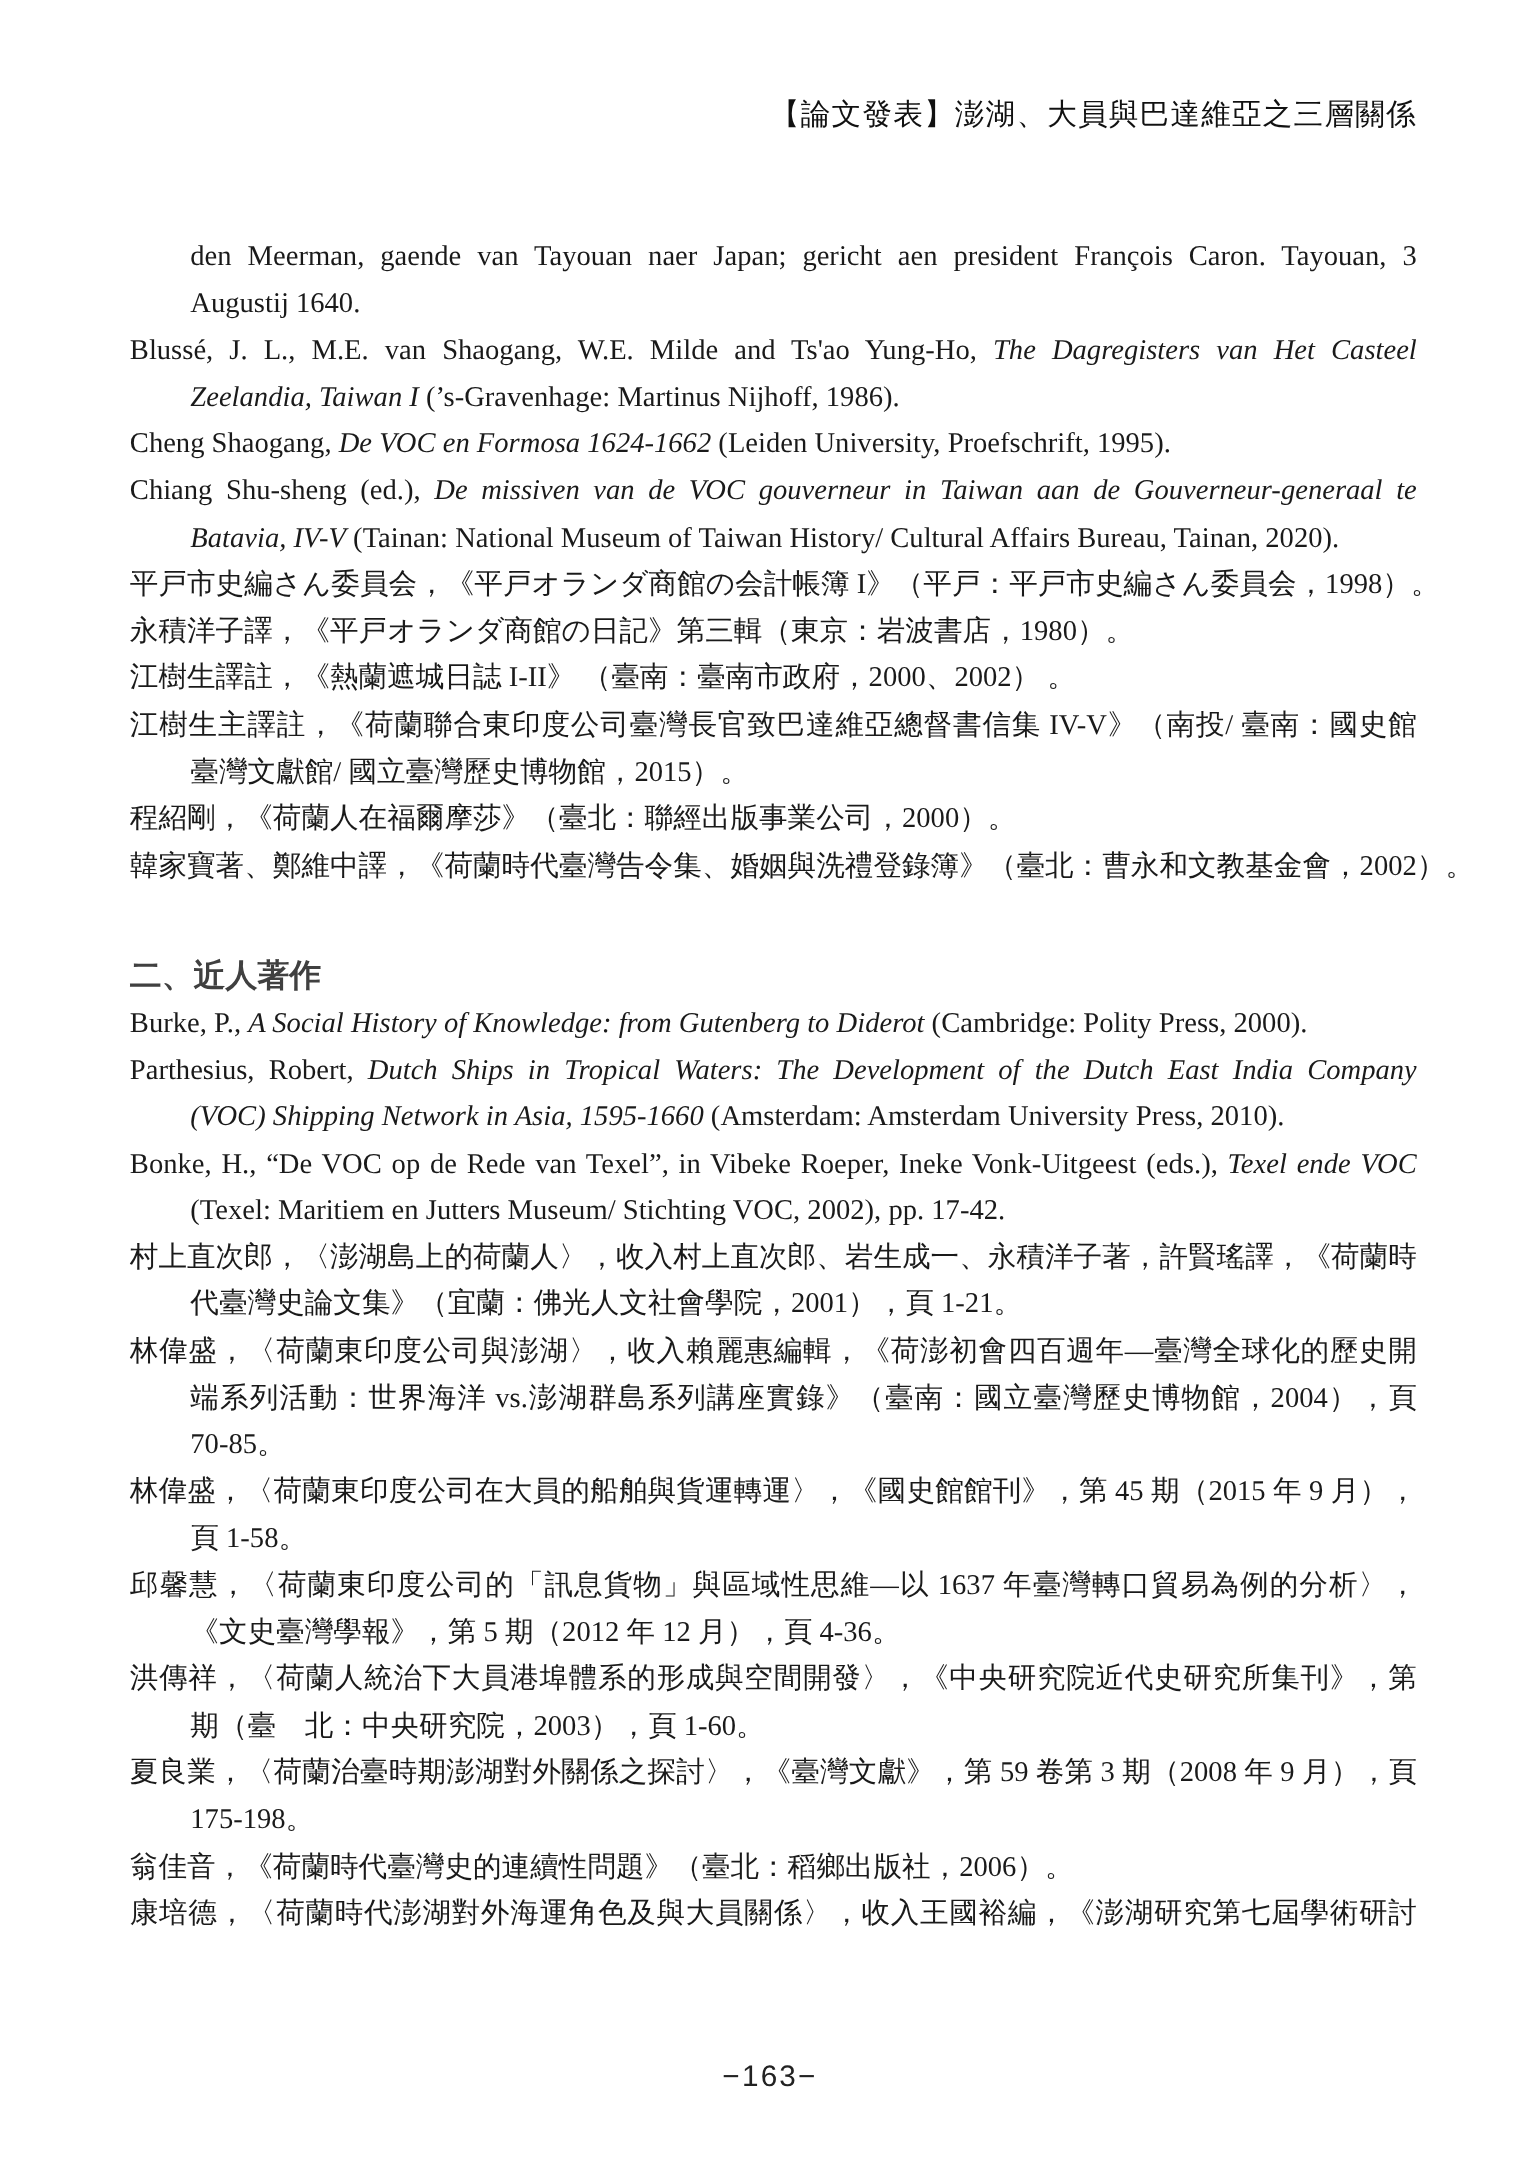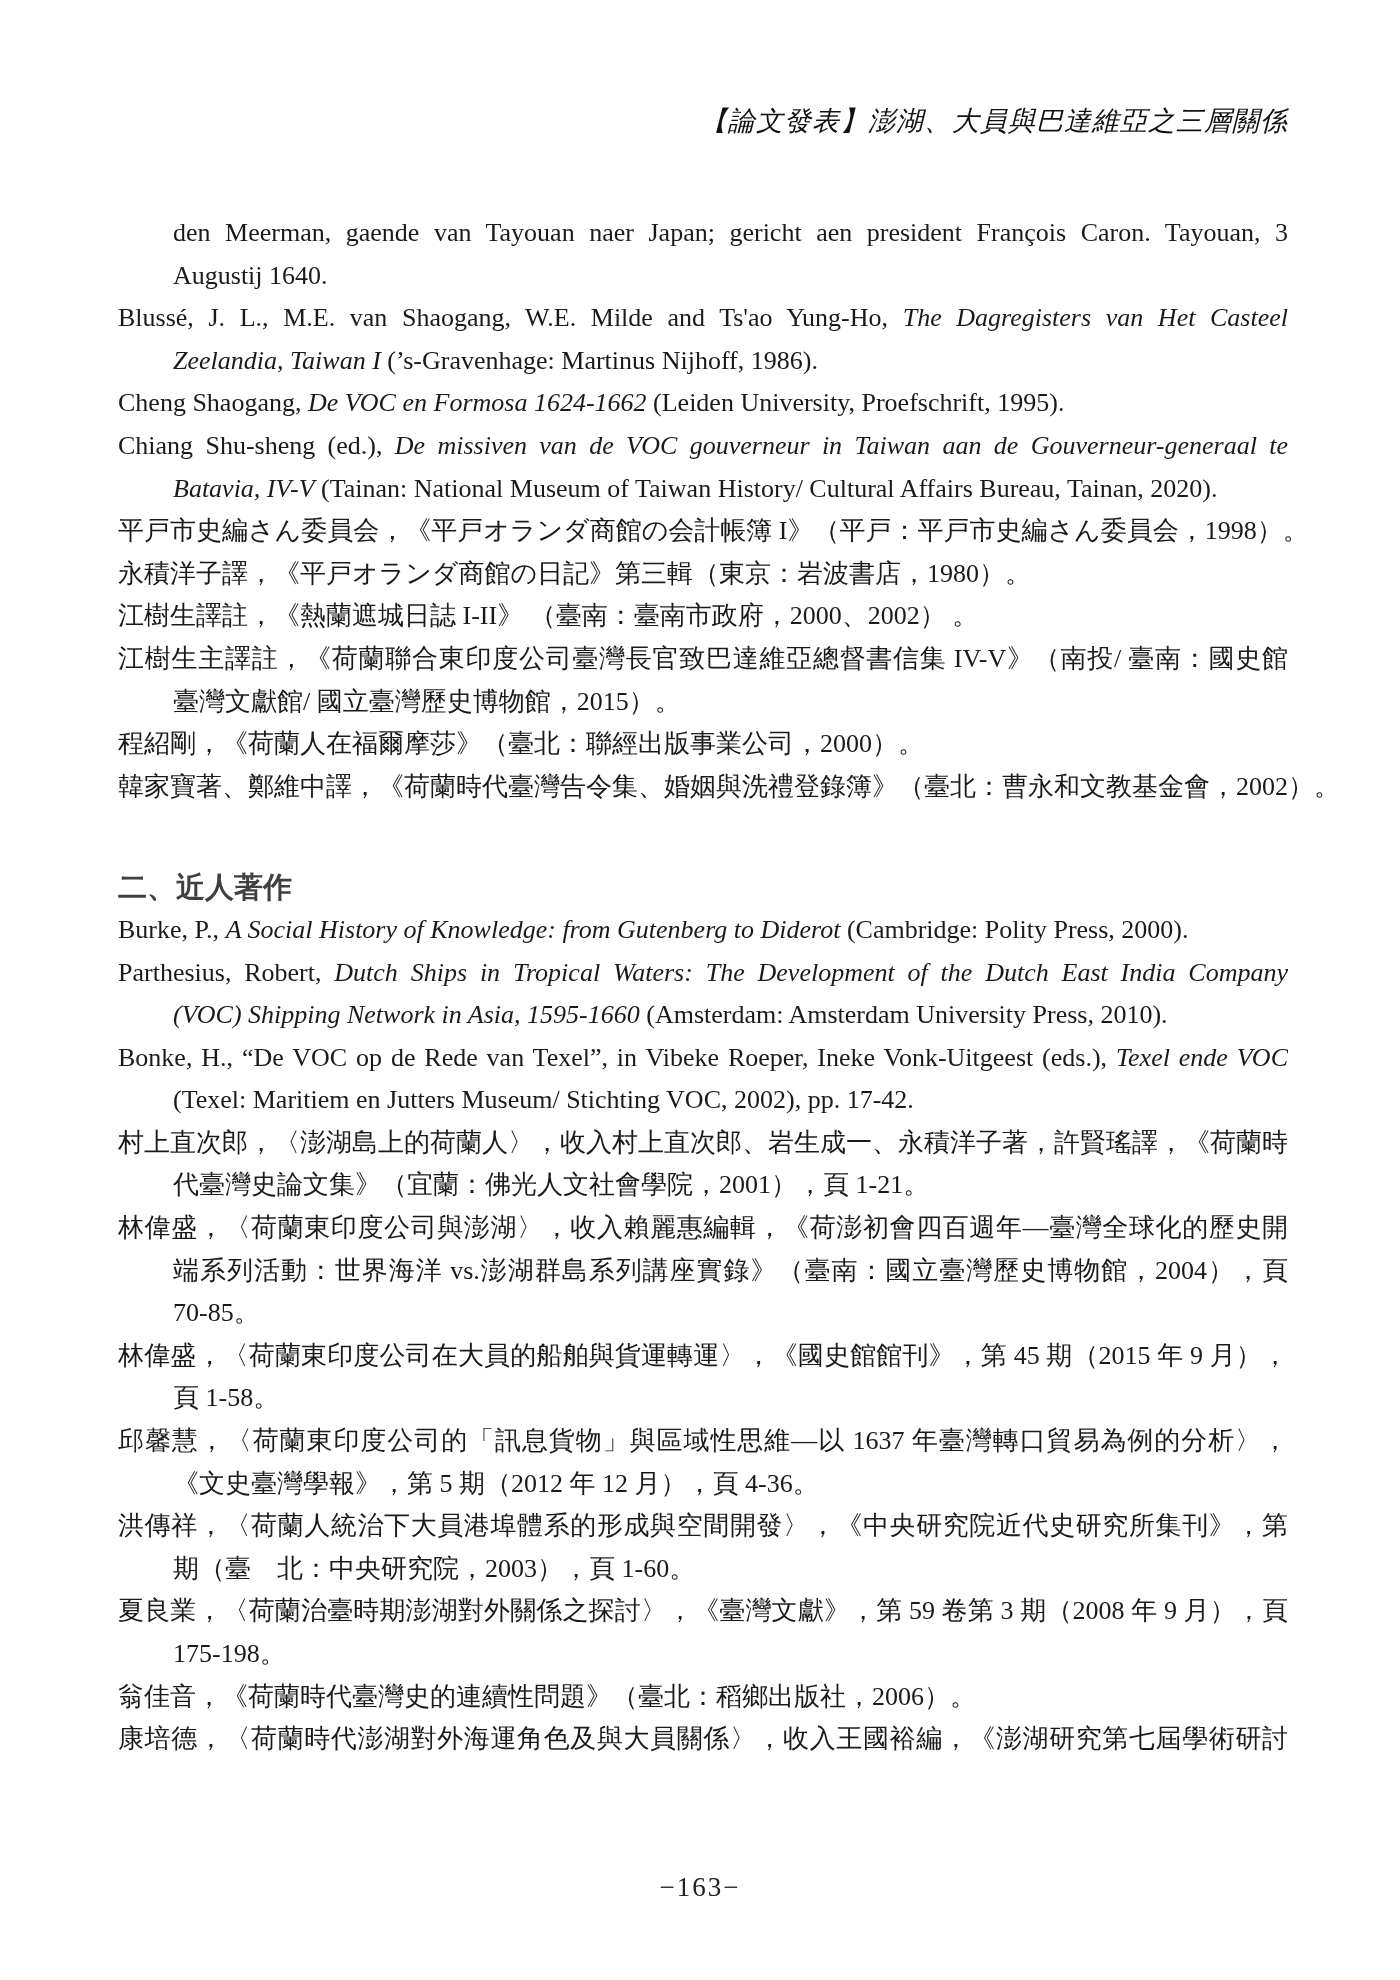--- a/index.html
+++ b/index.html
@@ -6,28 +6,27 @@
   html, body { width: 1400px; height: 1980px; }
   body {
     background: #ffffff;
     color: #1a1a1a;
     font-family: "Liberation Serif", "DejaVu Serif", serif;
     position: relative;
     overflow: hidden;
   }
   .running-header {
     position: absolute;
-    top: 103px;
+    top: 86px;
     right: 112px;
     font-family: "Liberation Sans", "DejaVu Sans", sans-serif;
     font-size: 27px;
     color: #111111;
     letter-spacing: 1px;
     white-space: nowrap;
-    font-style: italic;
   }
   .bib {
     position: absolute;
     left: 118px;
     top: 212px;
     width: 1170px;
     font-size: 26px;
   }
   .line {
     height: 42.6px;
@@ -52,21 +51,21 @@
     font-weight: bold;
     font-size: 29px;
     color: #404040;
   }
   .page-number {
     position: absolute;
     top: 1872px;
     left: 0;
     width: 1400px;
     text-align: center;
-    font-family: Liberation Serif, serif;
+    font-family: Liberation Sans, sans-serif;
     font-size: 27px;
     color: #222222;
     letter-spacing: 2px;
   }
 </style>
 </head>
 <body>
 
 <div class="page">
 

